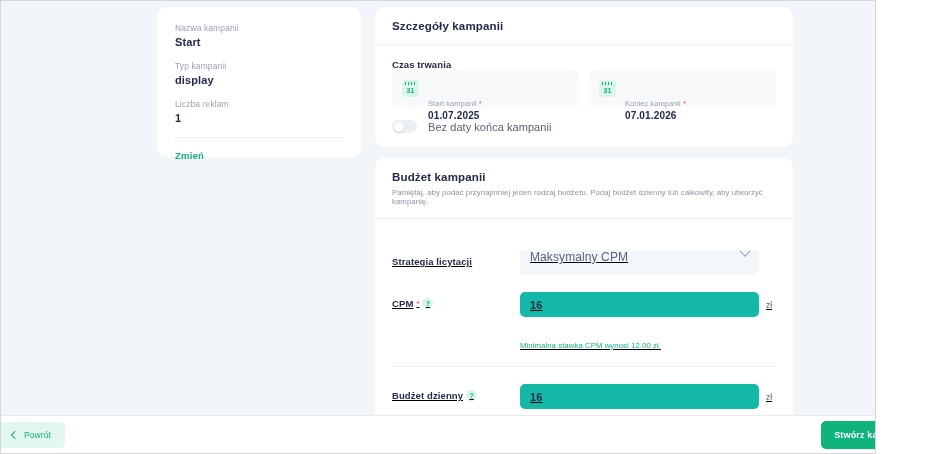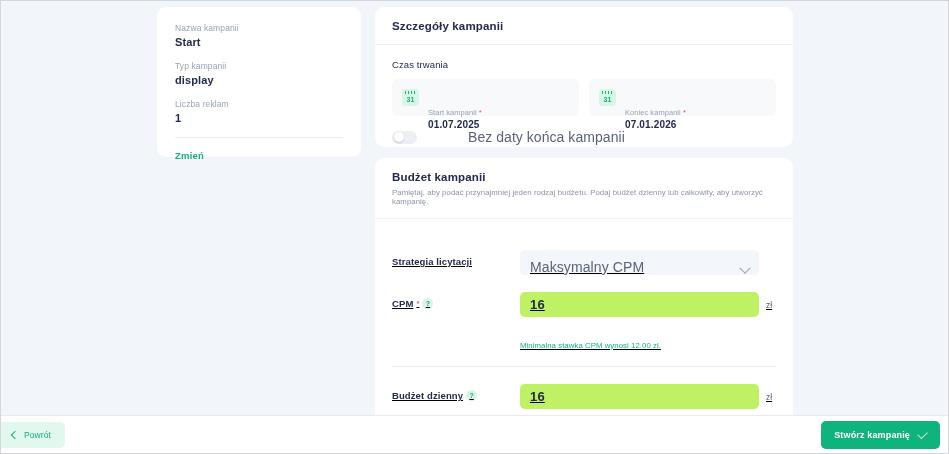--- a/index.html
+++ b/index.html
@@ -4,21 +4,21 @@
 <style>
   html, body {
     margin: 0; padding: 0;
     width: 949px; height: 454px;
     overflow: hidden;
     background: #ffffff;
     font-family: "Liberation Sans", sans-serif;
   }
   .viewport {
     position: relative;
-    width: 949px; height: 454px;
+    width: 876px; height: 454px;
     box-sizing: border-box;
     border: 1px solid #d4d6da;
     background: #f2f5f9;
     overflow: hidden;
   }
   .scroll-area {
     position: absolute;
     left: 0; top: 0;
     width: 947px; height: 415px;
     background: #f2f5f9;
@@ -86,24 +86,23 @@
   .card-subtitle {
     font-size: 7.8px;
     color: #8d94a8;
     margin-top: 5px;
     letter-spacing: .05px;
   }
   .card-body { padding: 14px 17px 0 17px; }
 
   .section-title {
     font-size: 9.5px;
-    font-weight: normal;
-    color: #232a4d;
-    letter-spacing: .1px;
-    margin-bottom: 9px;
+    font-weight: bold;
+    color: #232a4d;
+    letter-spacing: .1px;
   }
 
   
   .date-row { display: flex; gap: 10px; }
   .date-box {
     flex: 1;
     background: #f7f9fb;
     border-radius: 6px;
     padding: 8px 10px;
     display: flex;
@@ -168,24 +167,23 @@
   }
   .toggle .knob {
     position: absolute;
     top: 1.5px; left: 1.5px;
     width: 10px; height: 10px;
     border-radius: 50%;
     background: #ffffff;
     box-shadow: 0 1px 2px rgba(30,40,70,.2);
   }
   .toggle-label {
-    font-size: 14px;
+    font-size: 11px;
     color: #5a6279;
     letter-spacing: .05px;
-    margin-left: 40px;
   }
 
   
   .field-row {
     display: flex;
     align-items: flex-start;
     margin-top: 17px;
     text-decoration: underline;
   }
   .field-label {
@@ -215,46 +213,46 @@
   }
   .field-ctrl { flex: 1; min-width: 0; }
   .ctrl-line { display: flex; align-items: center; gap: 7px; }
 
   .select-box {
     flex: 1;
     height: 25px;
     background: #f3f6fa;
     border-radius: 5px;
     display: flex;
-    align-items: flex-end;
+    align-items: flex-start;
     padding: 0 10px;
     box-sizing: border-box;
-    font-size: 14px;
+    font-size: 12px;
     color: #5a6279;
     cursor: pointer;
     letter-spacing: .1px;
     justify-content: space-between;
   }
   .chev {
     width: 7px; height: 7px;
     border-right: 1.2px solid #9aa2b4;
     border-bottom: 1.2px solid #9aa2b4;
     transform: rotate(45deg) translate(-2px,-2px);
     flex: 0 0 auto;
   }
   .input-box {
     flex: 1;
     height: 25px;
-    background: #bef264;
+    background: #14b8a6;
     border-radius: 5px;
     display: flex;
     align-items: center;
     padding: 0 10px;
     box-sizing: border-box;
-    font-size: 13px;
+    font-size: 11px;
     font-weight: bold;
     color: #232a4d;
     letter-spacing: .15px;
     cursor: text;
   }
   .suffix {
     font-size: 8.5px;
     color: #5a6279;
     width: 10px;
     flex: 0 0 auto;

